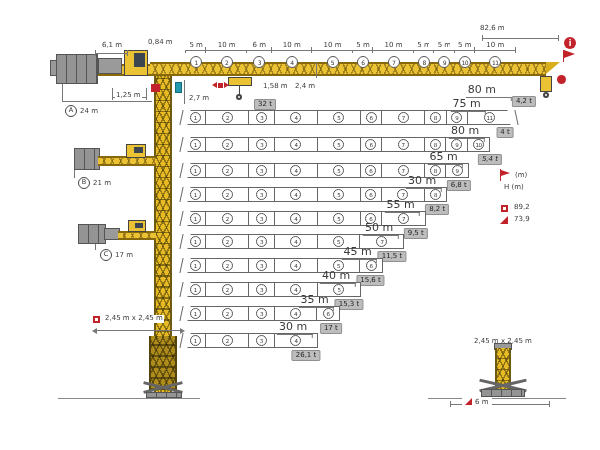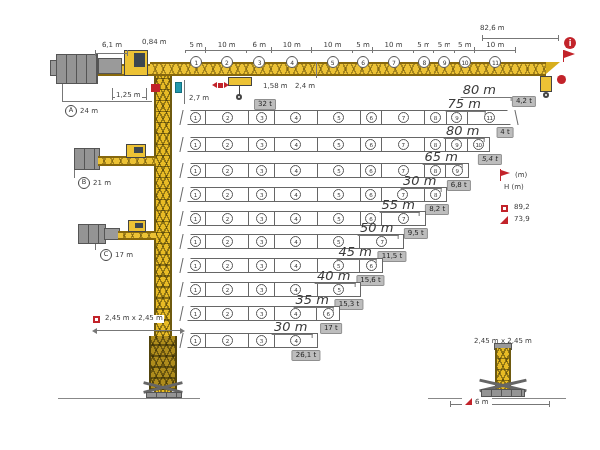--- a/index.html
+++ b/index.html
@@ -3,22 +3,22 @@
 <meta charset="utf-8">
 <style>
   html,body{margin:0;padding:0;background:#fff;}
   #stage{position:relative;width:600px;height:450px;background:#fff;overflow:hidden;
          font-family:"DejaVu Sans",sans-serif;color:#3a3a3a;}
   .dim{position:absolute;font-size:7px;line-height:1.1;white-space:nowrap;color:#3a3a3a;background:#fff;padding:0 1px;}
   .ctr{text-align:center;}
   .badge{position:absolute;background:#bdbdbd;border:1px solid #8f8f8f;color:#1e1e1e;
          font-size:7px;line-height:9px;padding:0 3px;border-radius:1px;white-space:nowrap;
          transform:translateX(-100%);}
-  .rowlab{position:absolute;font-size:13px;line-height:9px;white-space:nowrap;
-          border-bottom:1px solid #777;padding:0 5px 3px 2px;transform:translateX(-100%);font-style:italic;}
+  .rowlab{position:absolute;font-size:11px;line-height:9px;white-space:nowrap;
+          border-bottom:1px solid #777;padding:0 5px 3px 2px;transform:translateX(-100%);}
   .rowlab::after{content:'';position:absolute;right:0;bottom:-4px;width:1px;height:4px;background:#777;}
   .hline{position:absolute;height:1px;background:#777;}
   .vline{position:absolute;width:1px;background:#777;}
   .tick{position:absolute;width:1px;height:6px;background:#777;}
   .jibrow{position:absolute;height:15px;background:#fff;border:1px solid #666;border-left:none;display:flex;box-sizing:border-box;}
   .jibrow::before{content:'';position:absolute;left:-4px;top:-1px;bottom:-1px;width:7px;
                   background:#fff;border-left:1px solid #666;transform:skewX(-12deg);}
   .sec{border-right:1px solid #666;display:flex;align-items:center;justify-content:center;box-sizing:border-box;}
   .sec:last-child{border-right:none;}
   .circ{display:inline-flex;align-items:center;justify-content:center;width:9px;height:9px;
@@ -84,21 +84,21 @@
   <div class="vline" style="left:563px;top:50px;height:12px;background:#c2232a;"></div>
   <div class="flagtri" style="left:564px;top:50px;"></div>
   <div class="redball" style="left:557px;top:75px;width:9px;height:9px;"></div>
   <div class="redsq" style="left:151px;top:84px;width:9px;height:8px;background:#c2232a;"></div>
   <div class="tealbox" style="left:175px;top:82px;width:7px;height:11px;"></div>
 
   <div class="hline" style="left:95px;top:53px;width:33px;"></div>
   <div class="tick" style="left:95px;top:50px;"></div>
   <div class="tick" style="left:127px;top:50px;"></div>
   <div class="dim ctr" style="left:93px;top:42px;width:36px;">6,1 m</div>
-  <div class="dim" style="left:141px;top:39px;">0,84 m</div>
+  <div class="dim" style="left:147px;top:39px;">0,84 m</div>
 
   <div class="hline" style="left:112px;top:97px;width:34px;"></div>
   <div class="vline" style="left:112px;top:88px;height:12px;"></div>
   <div class="vline" style="left:146px;top:88px;height:12px;"></div>
   <div class="dim" style="left:115px;top:92px;">1,25 m</div>
 
   <div class="vline" style="left:184px;top:80px;height:24px;"></div>
   <div class="dim" style="left:188px;top:95px;">2,7 m</div>
 
   <div class="dim" style="left:262px;top:83px;">1,58 m</div>

